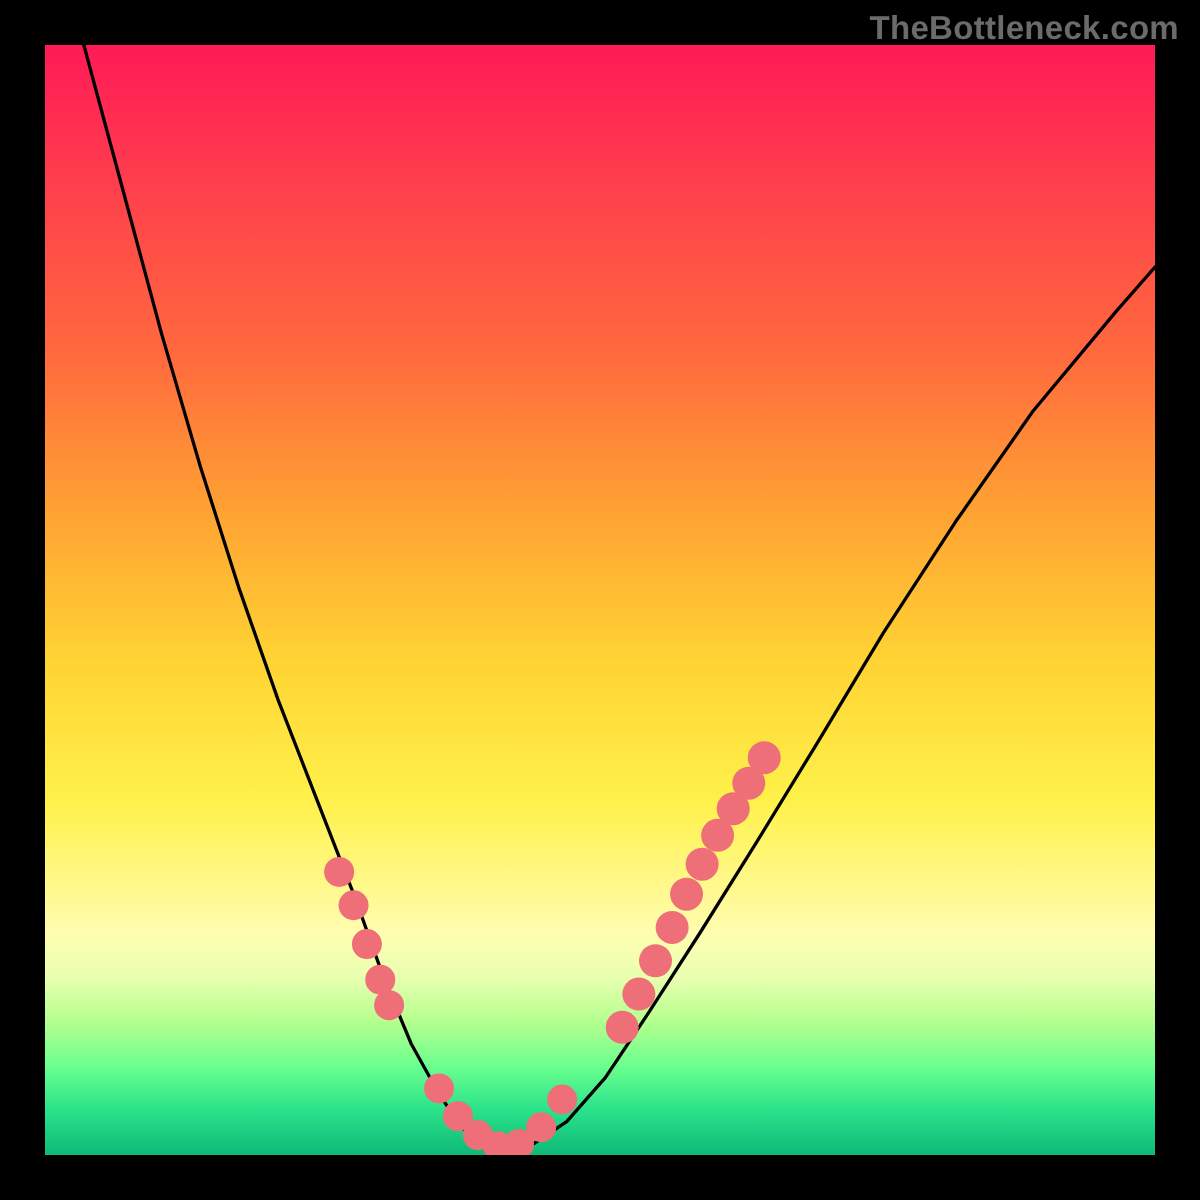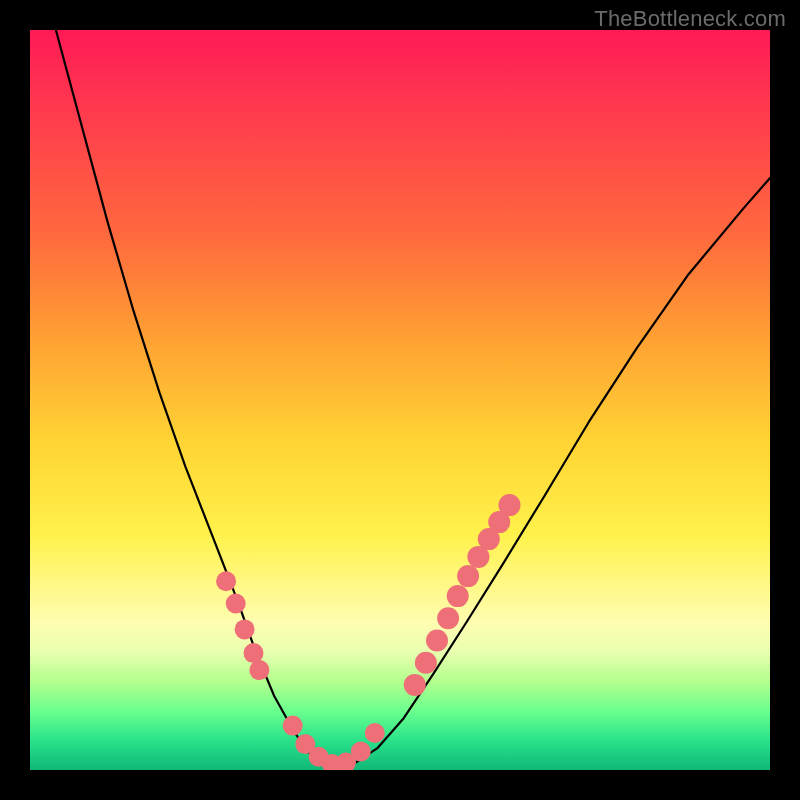--- a/index.html
+++ b/index.html
@@ -15,21 +15,21 @@
     position: relative;
     width: 800px;
     height: 800px;
     background: #000;
   }
   .watermark {
     position: absolute;
     top: 6px;
     right: 14px;
     font-size: 22px;
-    font-weight: 400;
+    font-weight: 700;
     color: #6b6b6b;
     letter-spacing: 0.2px;
     z-index: 10;
   }
   .plot {
     position: absolute;
     left: 30px;
     top: 30px;
     width: 740px;
     height: 740px;

